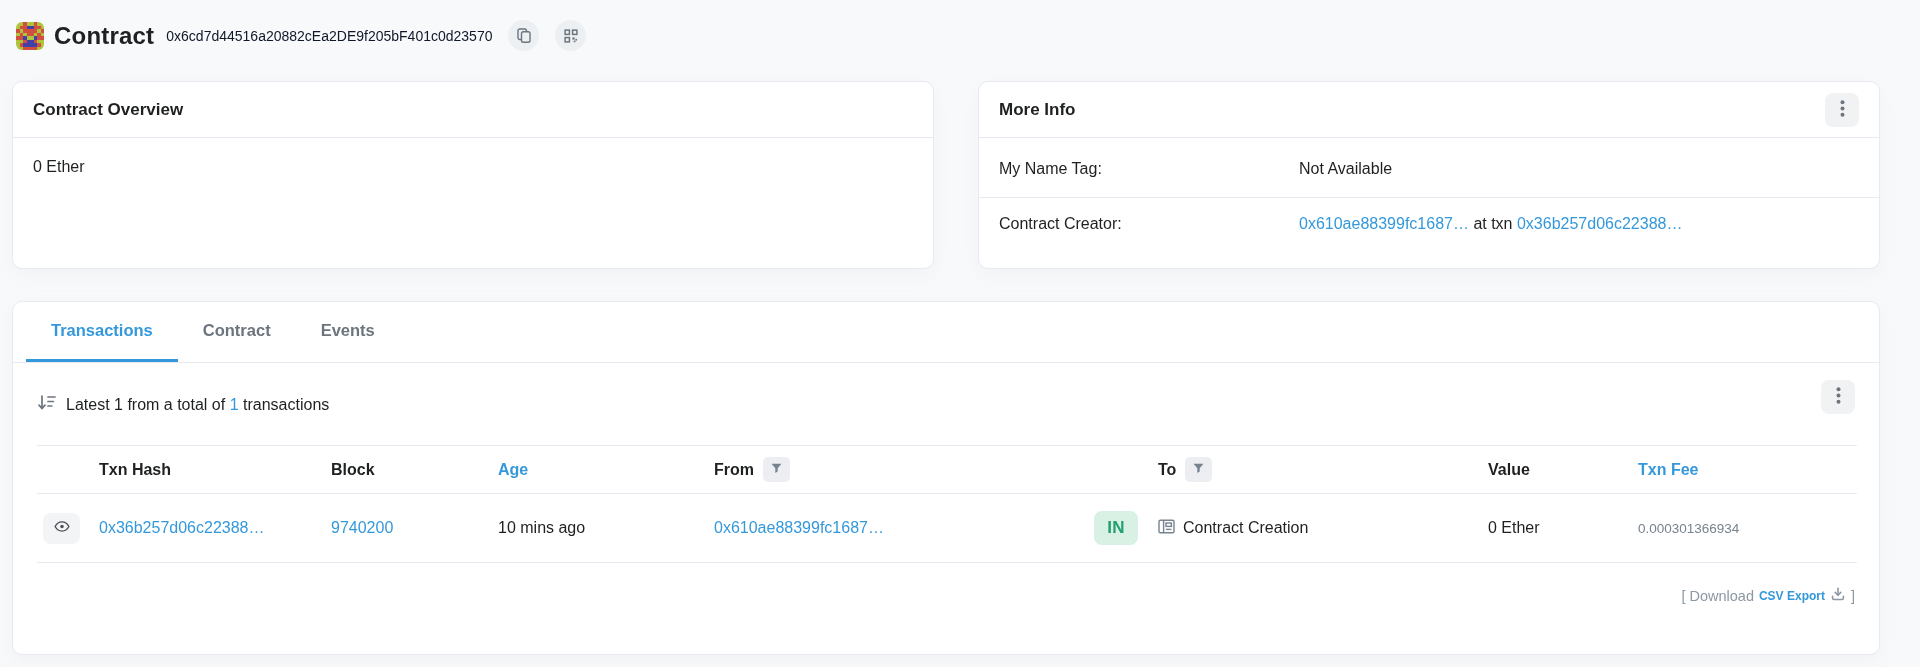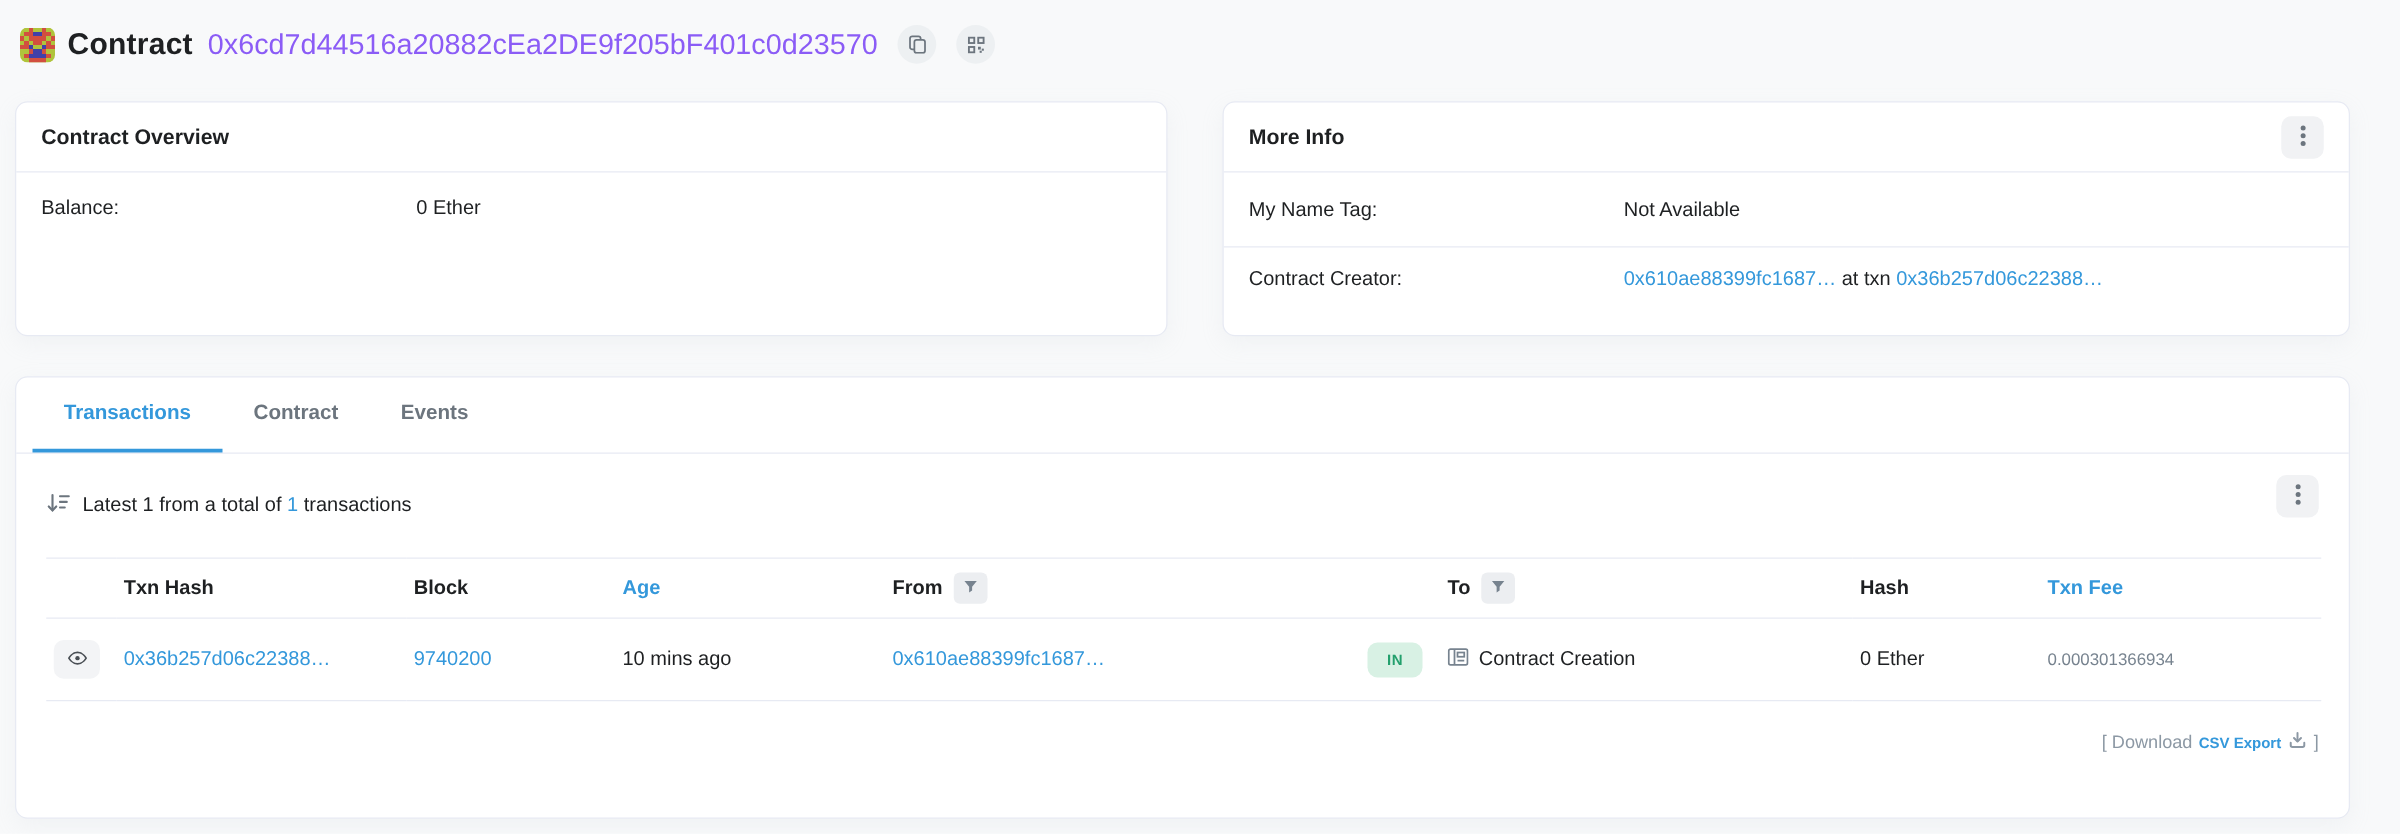--- a/index.html
+++ b/index.html
@@ -9,21 +9,21 @@
     background:#f8f9fa;
     color:#1e2022;
     font-size:16px;
   }
   .wrap { padding:12px 40px 0 12px; }
 
   
   .page-header { display:flex; align-items:center; gap:10px; padding:8px 0 6px 4px; }
   .blockie { width:28px; height:28px; border-radius:6px; overflow:hidden; flex:0 0 auto; }
   .page-title { font-size:24px; font-weight:600; color:#1e2022; letter-spacing:.2px; }
-  .page-address { font-size:23px; color:#8b5cf6; margin-left:2px; }
+  .page-address { font-size:14px; color:#0f172a; margin-left:2px; }
   .icon-btn {
     width:31px; height:31px; border:none; border-radius:50%;
     background:#edf0f2; display:inline-flex; align-items:center; justify-content:center;
     cursor:pointer; margin-left:6px; flex:0 0 auto;
   }
   .icon-btn svg { display:block; }
 
   
   .cards-row { display:flex; gap:44px; margin-top:24px; }
   .card {
@@ -72,21 +72,21 @@
   .filter-btn {
     width:27px; height:25px; border:none; border-radius:5px; background:#eceef1;
     display:inline-flex; align-items:center; justify-content:center; cursor:pointer;
   }
   .eye-btn {
     width:37px; height:31px; border:none; border-radius:8px; background:#f3f4f6;
     display:inline-flex; align-items:center; justify-content:center; cursor:pointer;
   }
   .badge-in {
     display:inline-block; min-width:44px; text-align:center;
-    background:#d8f1e4; color:#23a06d; font-size:12px; font-weight:700;
+    background:#d8f1e4; color:#23a06d; font-size:17px; font-weight:700;
     padding:7px 10px; border-radius:8px; letter-spacing:.3px;
   }
   .to-cell { display:flex; align-items:center; gap:8px; }
   .fee { font-size:13.5px; color:#77838f; }
 
   .csv-row {
     display:flex; justify-content:flex-end; align-items:center; gap:5px;
     margin:24px 24px 0; font-size:14.5px; color:#8c98a4;
   }
   .csv-row a { font-weight:700; font-size:12px; }
@@ -155,21 +155,20 @@
     </button>
   </div>
 
   <div class="cards-row">
 
     <div class="card card-overview">
       <div class="card-head">
         <span class="card-title">Contract Overview</span>
       </div>
       <div class="kv-row">
-        <span class="kv-label">Balance:</span>
         <span class="kv-value">0 Ether</span>
       </div>
     </div>
 
     <div class="card card-moreinfo">
       <div class="card-head">
         <span class="card-title">More Info</span>
         <button class="kebab-btn">
           <span>
             <svg width="5" height="17" viewBox="0 0 5 17" fill="#6c757e">
@@ -267,21 +266,21 @@
               <span>To</span>
               <button class="filter-btn">
                 <span>
                   <svg width="11" height="11" viewBox="0 0 12 12" fill="#77838f">
                     <path d="M.6.8h10.8L7.3 5.8v3.4L4.7 10.9V5.8z"></path>
                   </svg>
                 </span>
               </button>
             </span>
           </th>
-          <th>Hash</th>
+          <th>Value</th>
           <th><a class="link">Txn Fee</a></th>
         </tr>
       </thead>
       <tbody>
         <tr>
           <td>
             <button class="eye-btn">
               <span>
                 <svg width="16" height="13" viewBox="0 0 22 16" fill="none" stroke="#4a4f55" stroke-width="1.8">
                   <path d="M1.5 8s3.4-6.3 9.5-6.3S20.5 8 20.5 8s-3.4 6.3-9.5 6.3S1.5 8 1.5 8z"></path>

